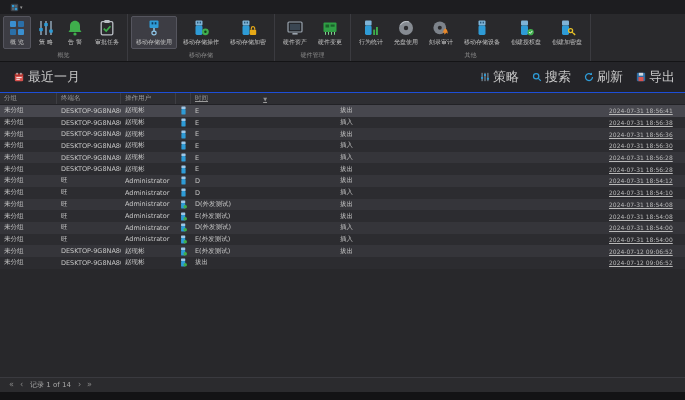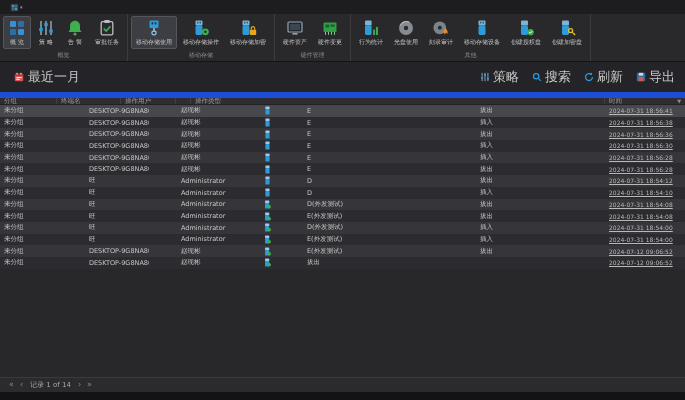--- a/index.html
+++ b/index.html
@@ -29,25 +29,25 @@
 
   
   .contentbar { height: 30px; background: #242428; display: flex; align-items: center; justify-content: space-between; padding: 0 10px 0 14px; flex: none; }
   .datefilter { display: flex; align-items: center; gap: 4px; font-size: 13px; color: #c8c8c8; }
   .datefilter svg { width: 10px; height: 10px; display: block; }
   .actions { display: flex; gap: 13px; }
   .action { display: flex; align-items: center; gap: 3px; font-size: 13px; color: #c8c8c8; }
   .action .icn svg { width: 10px; height: 10px; display: block; }
 
   
-  .thead { height: 13px; background: #2e2e32; border-top: 6px solid #1d4ed8; border-bottom: 1px solid #222226;
+  .thead { height: 13px; background: #2e2e32; border-top: 1px solid #1d4ed8; border-bottom: 1px solid #222226;
            display: flex; align-items: stretch; font-size: 6.5px; color: #9b9b9b; flex: none; }
   .th { display: flex; align-items: center; padding: 0 4px; border-right: 1px solid #3e3e43; overflow: hidden; white-space: nowrap; }
   .rows { flex: 1; background: #28282b; overflow: hidden; }
-  .row { display: flex; align-items: stretch; height: 11.7px; font-size: 6.5px; color: #c6c6c6; gap: 28px; }
+  .row { display: flex; align-items: stretch; height: 11.7px; font-size: 6.5px; color: #c6c6c6; }
   .row.odd  { background: #35353a; }
   .row.even { background: #2c2c30; }
   .row.selected { background: #47474e; }
   .cell { display: flex; align-items: center; padding: 0 4px; overflow: hidden; white-space: nowrap; }
   .cell .icn svg { width: 7px; height: 9px; display: block; }
   .col-g  { width: 57px;  flex: none; }
   .col-t  { width: 64px;  flex: none; }
   .col-u  { width: 55px;  flex: none; }
   .col-i  { width: 15px;  flex: none; justify-content: center; padding: 0 1px; }
   .col-d  { width: 145px; flex: none; }
@@ -343,23 +343,20 @@
     </div>
     <div class="th col-t">
       <span>终端名</span>
     </div>
     <div class="th col-u">
       <span>操作用户</span>
     </div>
     <div class="th col-i">
       <span></span>
     </div>
-    <div class="th col-o">
-      <span>操作类型</span>
-    </div>
     <div class="th col-tm">
       <span>时间</span>
       <span class="filter-arrow">▼</span>
     </div>
   </div>
 <div id="rows" class="rows">
     <div class="row selected">
       <div class="cell col-g">未分组</div>
       <div class="cell col-t">DESKTOP-9G8NA80</div>
       <div class="cell col-u">赵现彬</div>

